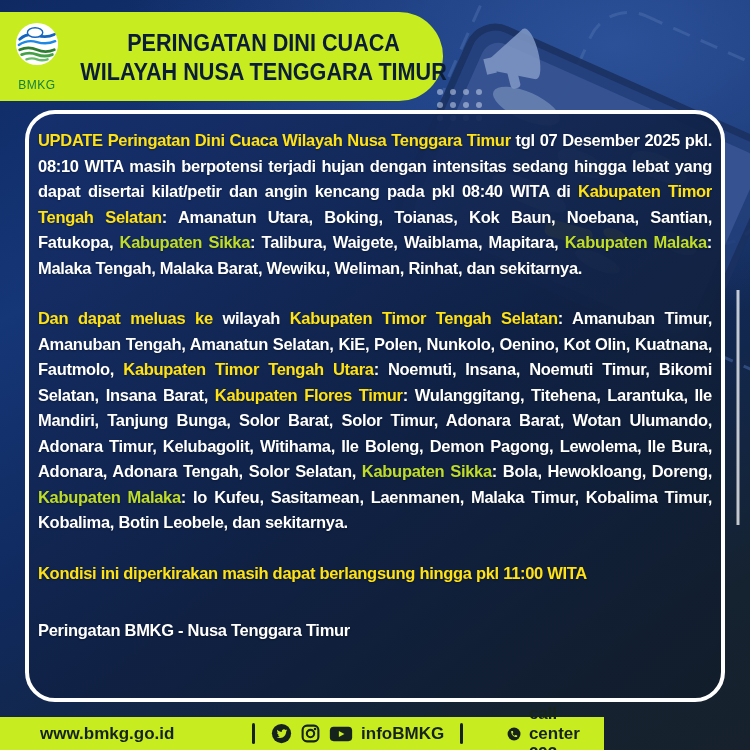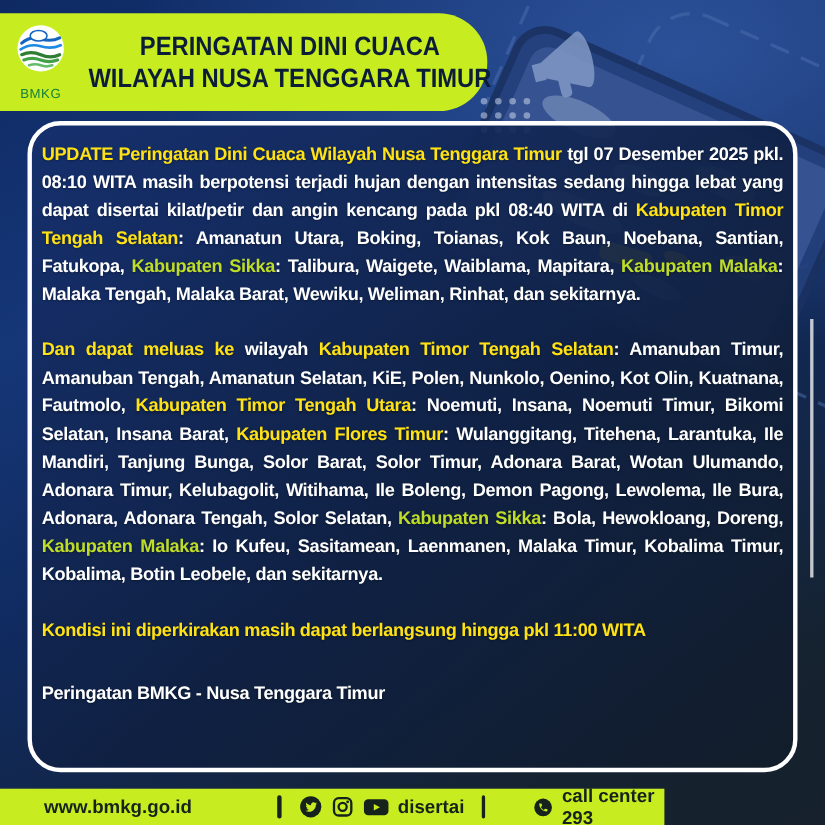--- a/index.html
+++ b/index.html
@@ -151,21 +151,21 @@
       </svg>
       <svg class="icon" width="21" height="21" viewBox="0 0 24 24" aria-hidden="true">
         <rect x="3" y="3" width="18" height="18" rx="5" fill="none" stroke="#16231c" stroke-width="2.4"></rect>
         <circle cx="12" cy="12" r="4.2" fill="none" stroke="#16231c" stroke-width="2.4"></circle>
         <circle cx="17.2" cy="6.8" r="1.5" fill="#16231c"></circle>
       </svg>
       <svg class="icon" width="24" height="21" viewBox="0 0 28 24" aria-hidden="true">
         <rect x="1" y="4" width="26" height="17" rx="4.5" fill="#16231c"></rect>
         <path d="M11.5 9 L18 12.5 L11.5 16 Z" fill="#c7ec1f"></path>
       </svg>
-      <span>disertai</span>
+      <span>infoBMKG</span>
     </span>
     <span class="sep"></span>
     <span class="grp f-call">
       <svg class="icon" width="22" height="22" viewBox="0 0 24 24" aria-hidden="true">
         <circle cx="12" cy="12" r="11" fill="#16231c"></circle>
         <path fill="#c7ec1f" d="M9.2 11.4c.8 1.6 2.1 2.9 3.7 3.7l1.2-1.2c.2-.2.4-.2.6-.1.6.2 1.3.3 2 .3.3 0 .6.2.6.6v1.9c0 .3-.3.6-.6.6-5.3 0-9.6-4.3-9.6-9.6 0-.3.3-.6.6-.6h2c.3 0 .6.3.6.6 0 .7.1 1.4.3 2 .1.2 0 .4-.1.6l-1.3 1.2z"></path>
       </svg>
       <span>call center 293</span>
     </span>
   </footer>

